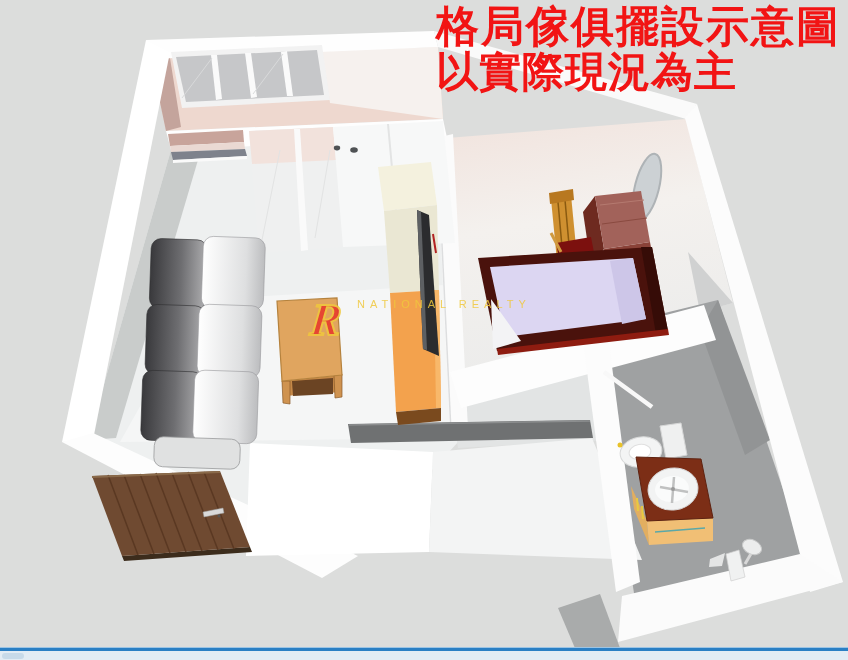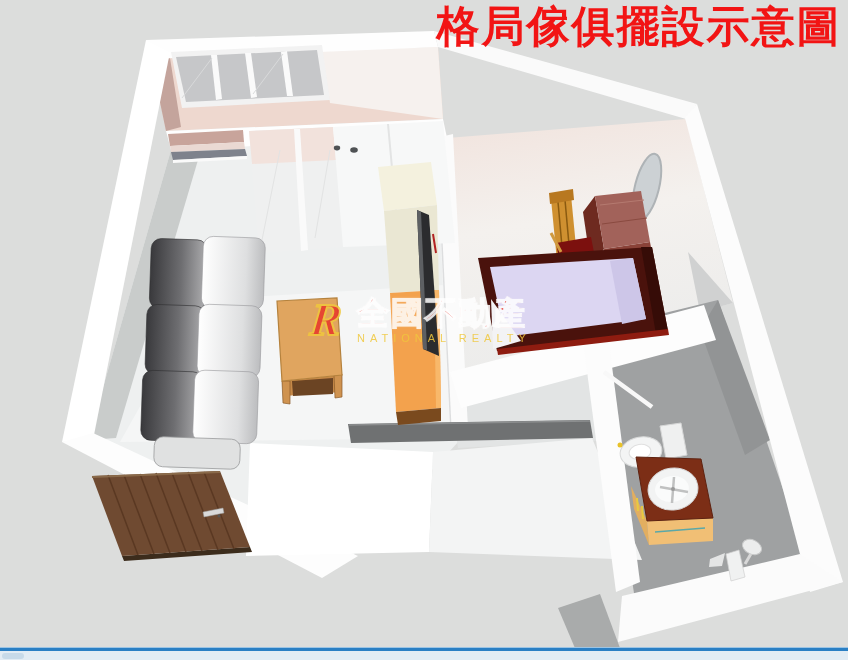--- a/index.html
+++ b/index.html
@@ -5,21 +5,21 @@
   html,body{margin:0;padding:0;background:#888;}
   .stage{
     position:relative;width:848px;height:660px;overflow:hidden;
     background:var(--c-background,#dcdddc);
     font-family:"Liberation Sans",sans-serif;
   }
   svg{position:absolute;left:0;top:0;display:block;}
   
   .title{
     position:absolute;left:436px;top:4px;width:406px;
-    text-align:center;color:var(--c-title_red,#f21414);
+    text-align:left;color:var(--c-title_red,#f21414);
     font-family:"Liberation Serif",serif;font-weight:bold;
     line-height:1.06;z-index:30;
   }
   .title .l1{font-size:43px;letter-spacing:2px;white-space:nowrap;}
   .title .l2{font-size:42px;letter-spacing:1px;white-space:nowrap;}
   
   .watermark{
     position:absolute;left:301px;top:297px;display:flex;align-items:flex-start;
     opacity:.85;z-index:20;pointer-events:none;
   }
@@ -264,27 +264,27 @@
       <line x1="204" y1="472" x2="234" y2="549" stroke="#5a3822" stroke-width="1.5"></line>
       <line x1="92" y1="477" x2="220" y2="472" stroke="#8a6a4a" stroke-width="2"></line>
       <polygon points="203,512 223,508 224,513 204,517" fill="#d9d9d9" stroke="#9a9a9a" stroke-width="0.5"></polygon>
       <circle cx="219" cy="516" r="1.5" fill="#555555"></circle>
     </g>
   </svg>
 
   <div class="watermark">
     <div class="wm-logo">R</div>
     <div class="wm-col">
-      <div class="wm-brand">全國不動產</div>
       <div class="wm-sub">NATIONAL REALTY</div>
     </div>
   </div>
 
   <div class="title">
     <div class="l1">格局傢俱擺設示意圖</div>
+    <div class="l2">以實際現況為主</div>
   </div>
 
   <div class="bar-hairline"></div>
   <div class="bar-blue"></div>
   <div class="bar-light"></div>
   <div class="bar-chip"></div>
 
 </div>
 
 </body></html>

